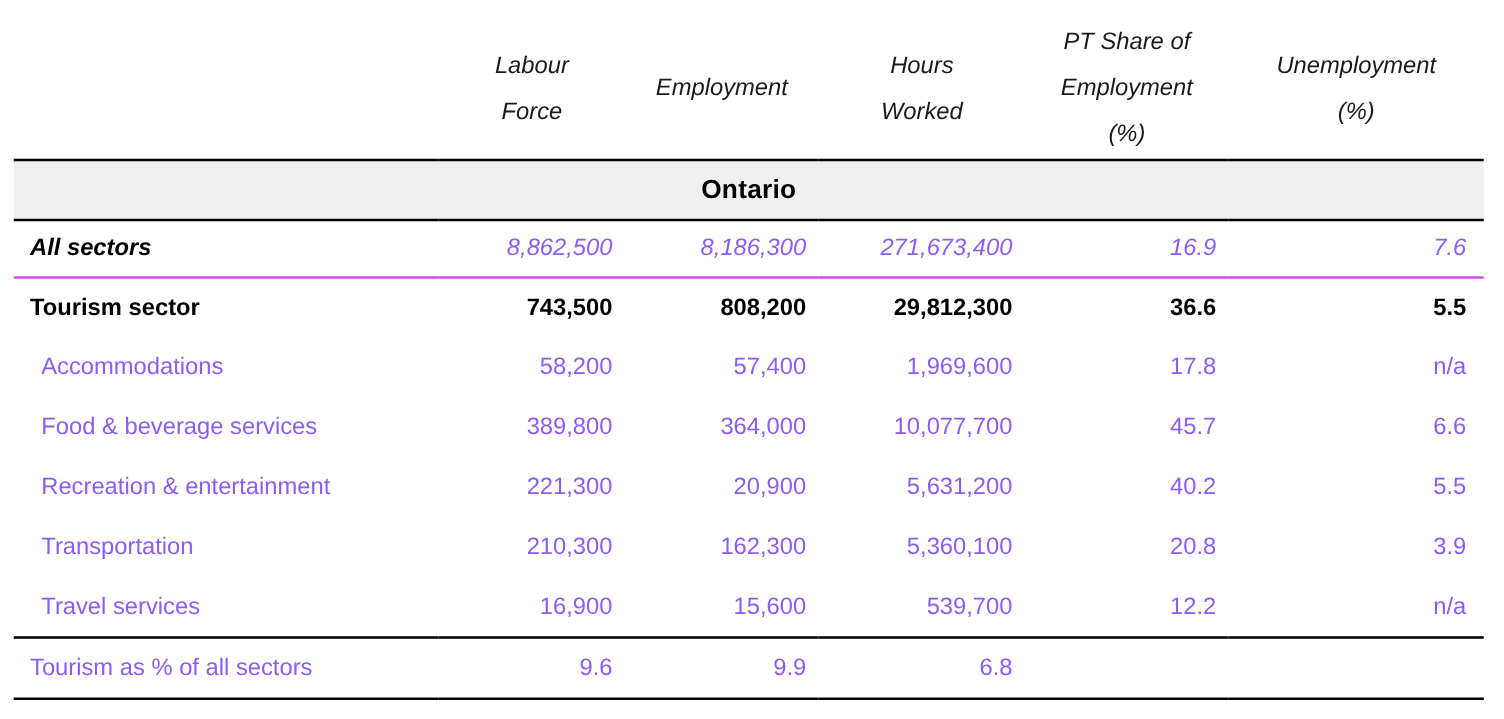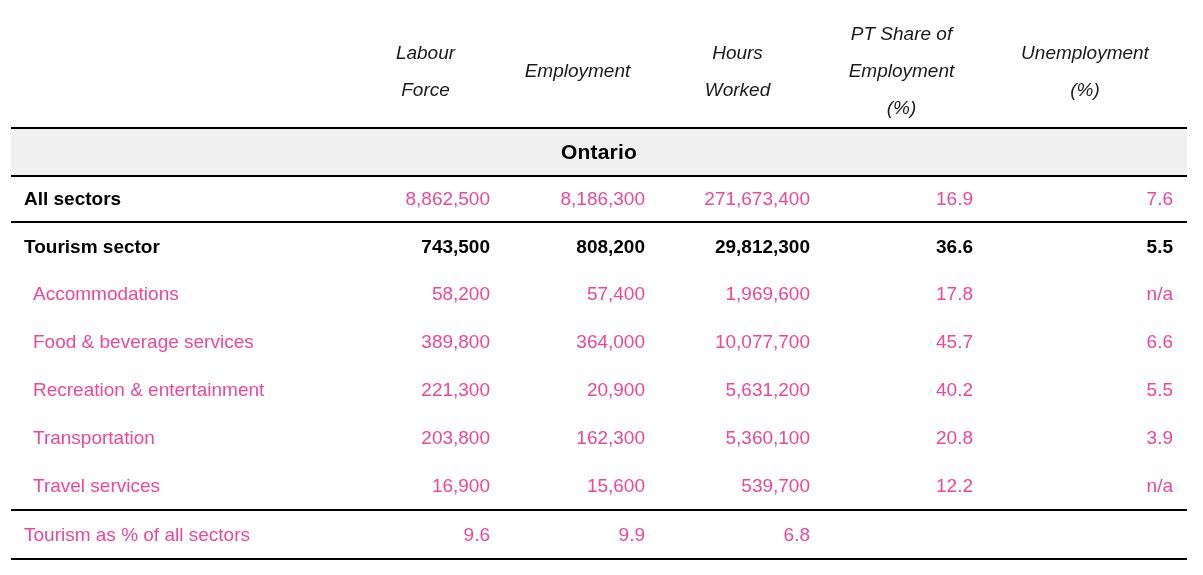--- a/index.html
+++ b/index.html
@@ -40,29 +40,29 @@
     font-weight: 400;
     font-size: 19px;
     color: #1a1a1a;
     text-align: center;
     vertical-align: middle;
     line-height: 37px;
   }
   th.colhead span { display: block; }
   td {
     font-size: 19px;
-    color: #ec4899;
+    color: #8b5cf6;
     vertical-align: middle;
   }
   tr.data { height: 48px; }
   td.lbl { text-align: left; padding-left: 13px; }
   td.num { text-align: right; padding-right: 10px; }
   td.num.last { padding-right: 14px; }
   tr.r-allsectors { height: 46px; }
-  tr.r-allsectors td { border-bottom: 2px solid #000000; }
+  tr.r-allsectors td { border-bottom: 2px solid #d946ef; font-style: italic; }
   tr.r-allsectors td.lbl { font-weight: 700; color: #000000; }
   tr.r-bold td { font-weight: 700; color: #000000; }
   tr.r-sub td.lbl { padding-left: 22px; }
   tr.r-total { height: 49px; }
   tr.r-total td { border-top: 2px solid #000000; border-bottom: 2px solid #000000; }
 </style>
 </head>
 <body>
 
 <div class="canvas">
@@ -139,21 +139,21 @@
       <tr class="data r-sub">
         <td class="lbl">Recreation &amp; entertainment</td>
         <td class="num">221,300</td>
         <td class="num">20,900</td>
         <td class="num">5,631,200</td>
         <td class="num">40.2</td>
         <td class="num last">5.5</td>
       </tr>
       <tr class="data r-sub">
         <td class="lbl">Transportation</td>
-        <td class="num">203,800</td>
+        <td class="num">210,300</td>
         <td class="num">162,300</td>
         <td class="num">5,360,100</td>
         <td class="num">20.8</td>
         <td class="num last">3.9</td>
       </tr>
       <tr class="data r-sub">
         <td class="lbl">Travel services</td>
         <td class="num">16,900</td>
         <td class="num">15,600</td>
         <td class="num">539,700</td>

